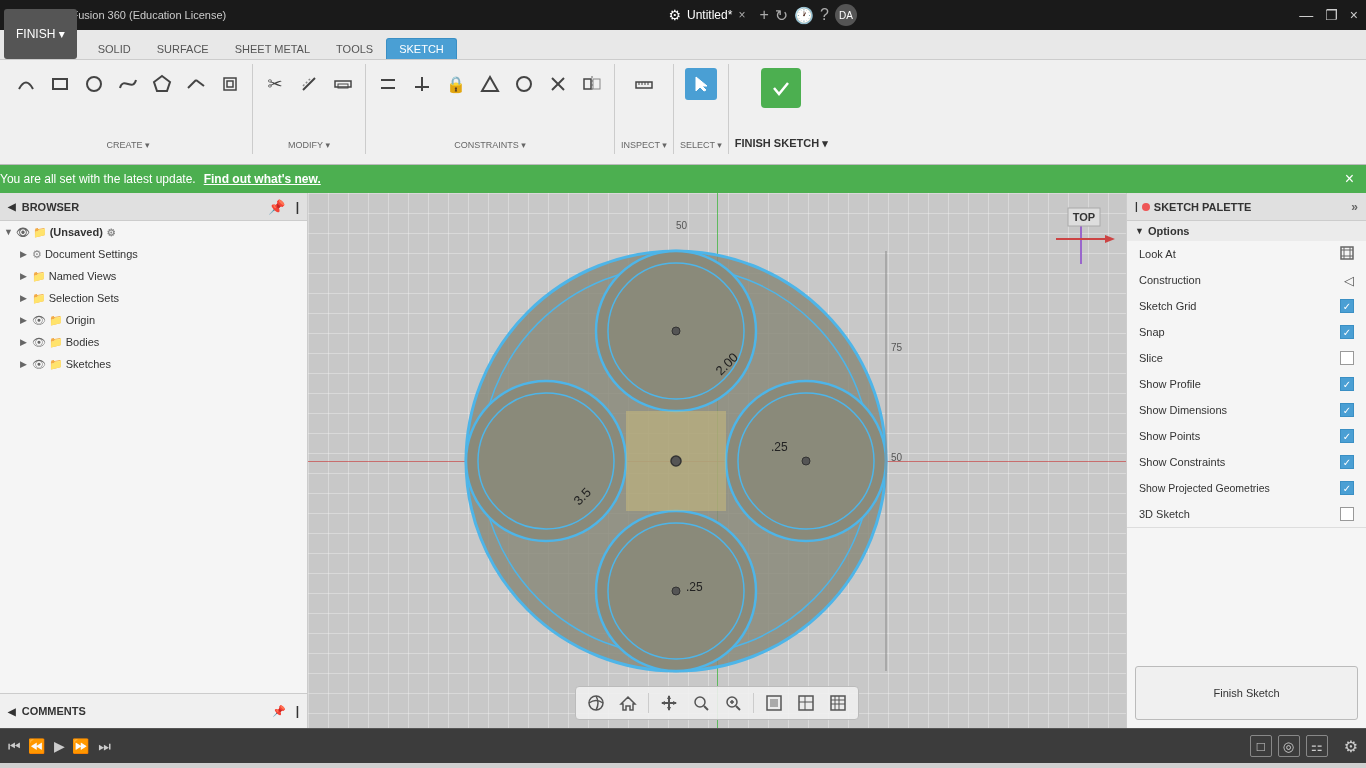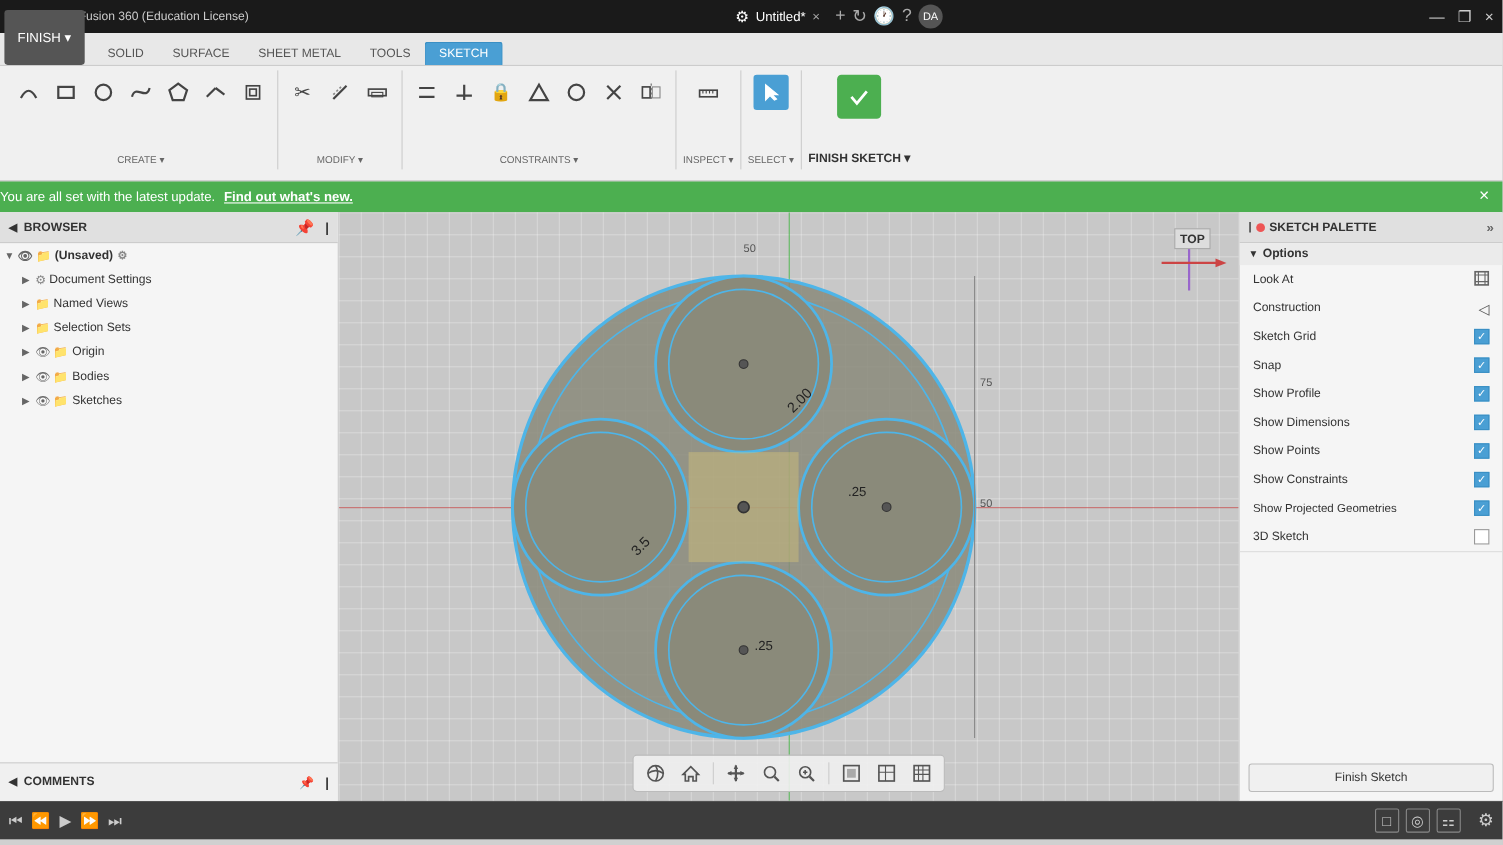--- a/index.html
+++ b/index.html
@@ -144,21 +144,21 @@
     .palette-row .row-label { flex: 1; }
     .palette-row .row-icon { font-size: 13px; color: #555; }
     .checkbox {
       width: 14px; height: 14px; border: 1px solid #999; background: #fff;
       display: flex; align-items: center; justify-content: center; font-size: 10px;
     }
     .checkbox.checked { background: #4a9fd4; border-color: #3a8fc4; color: #fff; }
     .checkbox.checked::after { content: '✓'; font-size: 10px; }
 
     .finish-sketch-btn {
-      margin: 8px; padding: 6px 12px; background: #f0f0f0; border: 1px solid #bbb;
+      margin: 8px; padding: 20px 12px; background: #f0f0f0; border: 1px solid #bbb;
       border-radius: 3px; font-size: 11px; cursor: pointer; color: #333; width: calc(100% - 16px);
     }
 
     
     .sketch-svg {
       position: absolute; top: 50%; left: 45%;
       transform: translate(-50%, -50%);
     }
 
     .toolbar-section {
@@ -618,20 +618,24 @@
       <div class="palette-row">
         <span class="row-label">Sketch Grid</span>
         <div class="checkbox checked"></div>
       </div>
 
       <div class="palette-row">
         <span class="row-label">Snap</span>
         <div class="checkbox checked"></div>
       </div>
 
+      <div class="palette-row">
+        <span class="row-label">Slice</span>
+        <div class="checkbox"></div>
+      </div>
 
       <div class="palette-row">
         <span class="row-label">Show Profile</span>
         <div class="checkbox checked"></div>
       </div>
 
       <div class="palette-row">
         <span class="row-label">Show Dimensions</span>
         <div class="checkbox checked"></div>
       </div>

